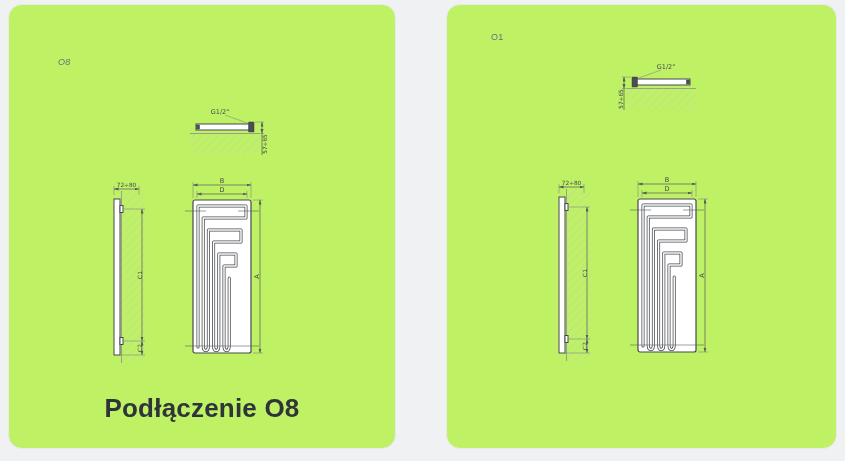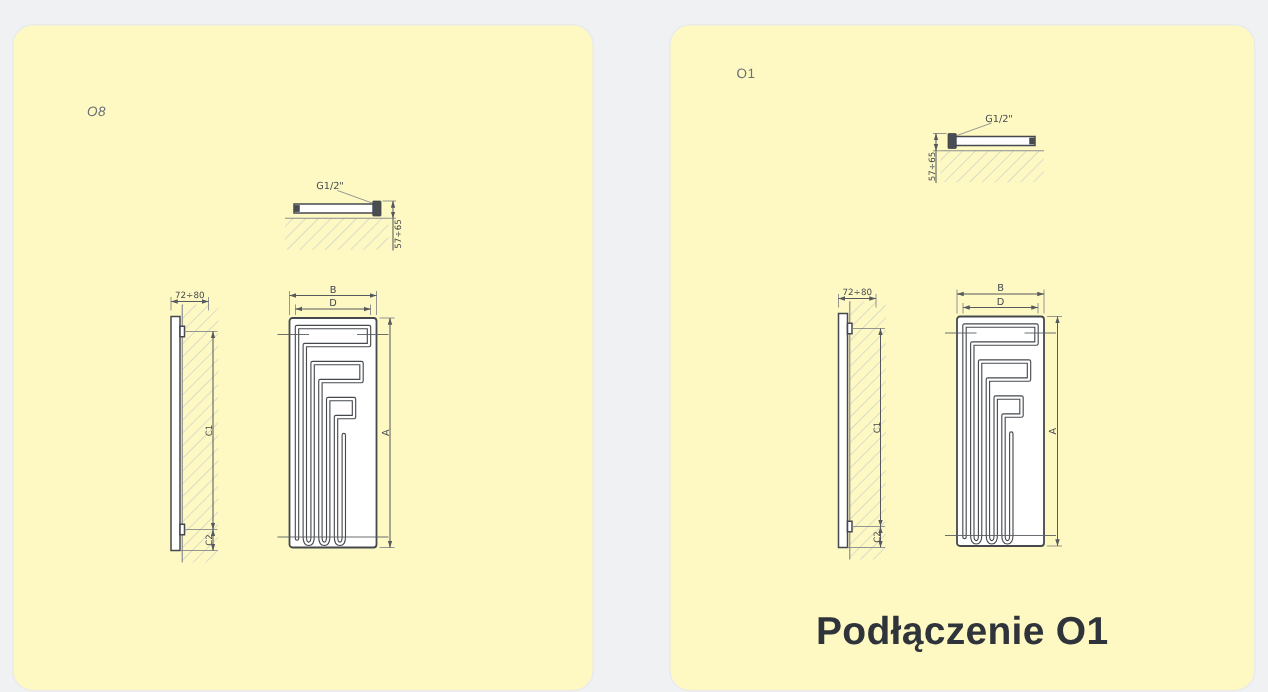--- a/index.html
+++ b/index.html
@@ -2,21 +2,21 @@
 <html><head>
 <meta charset="utf-8">
 <style>
   html,body{margin:0;padding:0;}
   body{
     width:845px;height:461px;overflow:hidden;position:relative;
     background:#f0f1f3;
     font-family:"Liberation Sans", sans-serif;
   }
   .card{
-    position:absolute;top:16px;height:445px;background:#fef9c3;
+    position:absolute;top:4px;height:445px;background:#bef264;
     border:1px solid #e9eaec;border-radius:14px;box-sizing:border-box;
   }
   .card.left{left:8px;width:388px;}
   .card.right{left:446px;width:391px;}
   .code-label{
     position:absolute;font-size:9px;color:#6b7076;letter-spacing:.3px;
   }
   .card.left .code-label{left:49px;top:52px;font-style:italic;}
   .card.right .code-label{left:44px;top:27px;}
   .drawing{position:absolute;left:0;top:0;}
@@ -96,20 +96,21 @@
       <line class="dimline" x1="0" y1="-15" x2="58" y2="-15" marker-start="url(#arrow)" marker-end="url(#arrow)"></line>
       <text class="dimtext-big" x="29" y="-17" text-anchor="middle">B</text>
       <line class="dimline" x1="4" y1="-6" x2="54" y2="-6" marker-start="url(#arrow)" marker-end="url(#arrow)"></line>
       <text class="dimtext-big" x="29" y="-8" text-anchor="middle">D</text>
       <path class="extline" d="M60 0 H70 M60 153 H70"></path>
       <line class="dimline" x1="67" y1="0" x2="67" y2="153" marker-start="url(#arrow)" marker-end="url(#arrow)"></line>
       <text class="dimtext-big" transform="rotate(-90 64 76.5)" x="64" y="78.5" text-anchor="middle">A</text>
     </g>
   </svg>
 
+  <div class="caption">Podłączenie O8</div>
 </div>
 
 <div class="card right">
   <div class="code-label">O1</div>
 
   <svg class="drawing" width="391" height="385" viewBox="0 0 391 385">
 
     <g transform="translate(187,74)">
       <rect x="-7" y="9.5" width="69" height="21" fill="url(#hatchp)"></rect>
       <path class="wallface" d="M-7 9.5 H62"></path>
@@ -150,14 +151,13 @@
       <line class="dimline" x1="0" y1="-15" x2="58" y2="-15" marker-start="url(#arrow)" marker-end="url(#arrow)"></line>
       <text class="dimtext-big" x="29" y="-17" text-anchor="middle">B</text>
       <line class="dimline" x1="4" y1="-6" x2="54" y2="-6" marker-start="url(#arrow)" marker-end="url(#arrow)"></line>
       <text class="dimtext-big" x="29" y="-8" text-anchor="middle">D</text>
       <path class="extline" d="M60 0 H70 M60 153 H70"></path>
       <line class="dimline" x1="67" y1="0" x2="67" y2="153" marker-start="url(#arrow)" marker-end="url(#arrow)"></line>
       <text class="dimtext-big" transform="rotate(-90 64 76.5)" x="64" y="78.5" text-anchor="middle">A</text>
     </g>
   </svg>
 
-  <div class="caption">Podłączenie O1</div>
 </div>
 
 </body></html>

